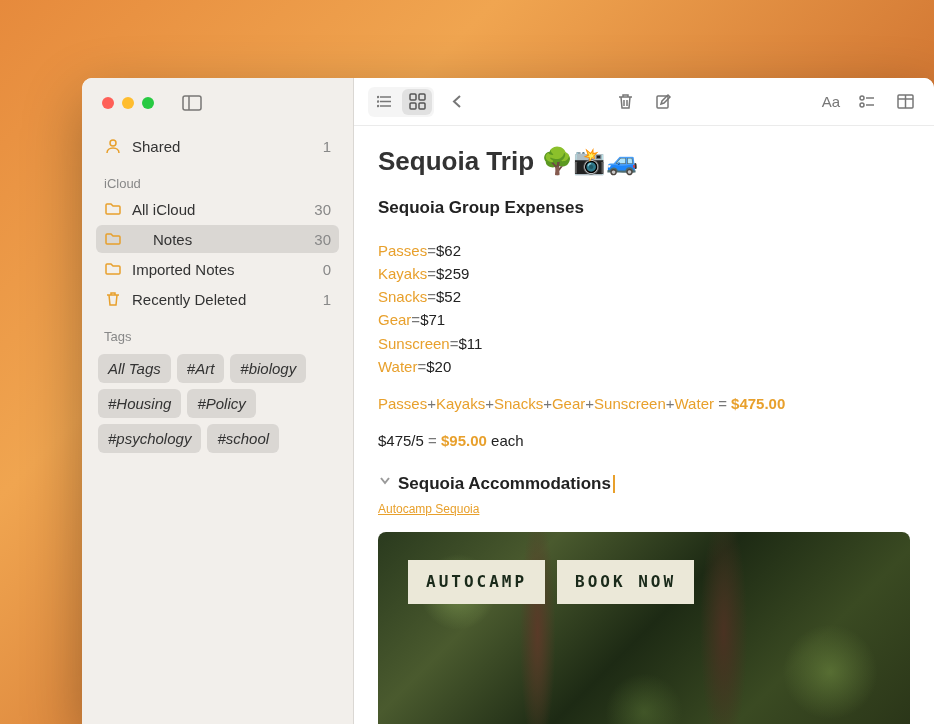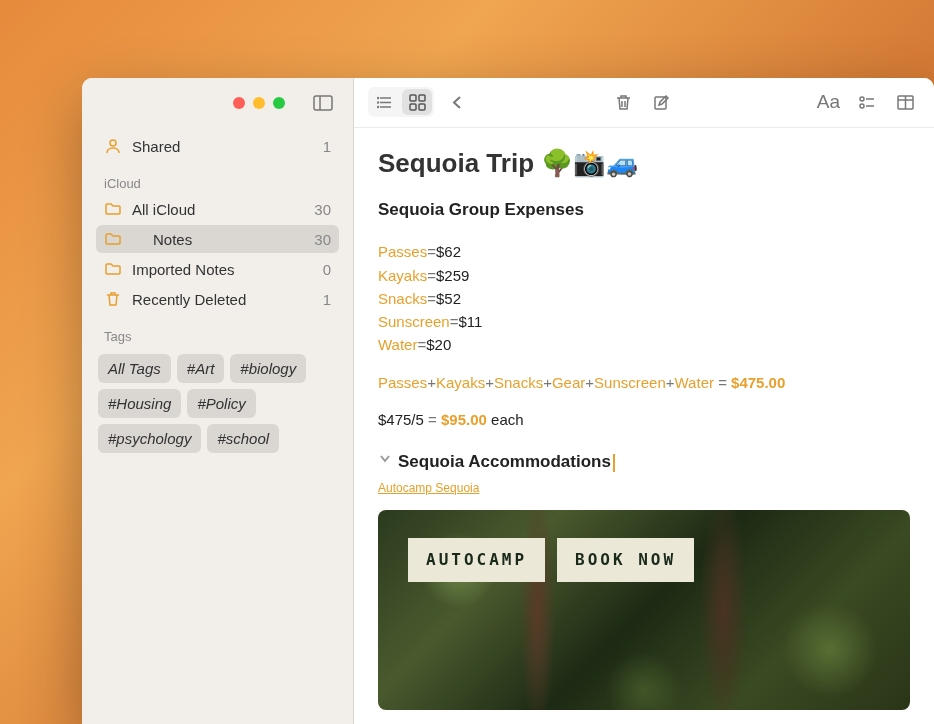--- a/index.html
+++ b/index.html
@@ -23,21 +23,20 @@
       display: flex;
       overflow: hidden;
     }
     .sidebar {
       width: 272px;
       background: rgba(240, 236, 232, 0.85);
       backdrop-filter: blur(20px);
       border-right: 1px solid rgba(0,0,0,0.1);
       display: flex;
       flex-direction: column;
-      align-items: flex-end;
     }
     .titlebar {
       height: 50px;
       display: flex;
       align-items: center;
       padding: 0 20px;
       gap: 8px;
     }
     .traffic-lights { display: flex; gap: 8px; }
     .traffic-light {
@@ -288,21 +287,21 @@
             <path d="M2 4h13M6 4V2h5v2M4 4l1 11h7l1-11M7 7v6M10 7v6"></path>
           </svg>
       </div>
       <div class="toolbar-btn">
         <svg viewBox="0 0 17 17" fill="none" stroke="currentColor" stroke-width="1.5">
             <rect x="2" y="3" width="11" height="12" rx="1"></rect>
             <path d="M13 2l2 2-6 6-3 1 1-3 6-6z"></path>
           </svg>
       </div>
       <div class="toolbar-spacer"></div>
-      <div class="toolbar-btn" style="width:auto;font-size:19px;padding:0 4px;">Aa</div>
+      <div class="toolbar-btn" style="width:auto;font-size:15px;padding:0 4px;">Aa</div>
       <div class="toolbar-btn">
         <svg viewBox="0 0 17 17" fill="none" stroke="currentColor" stroke-width="1.5">
             <circle cx="3" cy="5" r="2"></circle>
             <line x1="7" y1="5" x2="15" y2="5"></line>
             <circle cx="3" cy="12" r="2"></circle>
             <line x1="7" y1="12" x2="15" y2="12"></line>
           </svg>
       </div>
       <div class="toolbar-btn">
         <svg viewBox="0 0 17 17" fill="none" stroke="currentColor" stroke-width="1.5">
@@ -315,20 +314,21 @@
 
     <div class="note-body">
       <div class="note-title">
         <span>Sequoia Trip </span><span>🌳📸🚙</span>
       </div>
       <div class="note-h2">Sequoia Group Expenses</div>
       <div style="height:10px"></div>
       <div class="calc-line"><span class="calc-var">Passes</span><span class="calc-op">=</span><span>$62</span></div>
       <div class="calc-line"><span class="calc-var">Kayaks</span><span class="calc-op">=</span><span>$259</span></div>
       <div class="calc-line"><span class="calc-var">Snacks</span><span class="calc-op">=</span><span>$52</span></div>
+      <div class="calc-line"><span class="calc-var">Gear</span><span class="calc-op">=</span><span>$71</span></div>
       <div class="calc-line"><span class="calc-var">Sunscreen</span><span class="calc-op">=</span><span>$11</span></div>
       <div class="calc-line"><span class="calc-var">Water</span><span class="calc-op">=</span><span>$20</span></div>
       <div style="height:14px"></div>
       <div class="calc-line">
         <span class="calc-var">Passes</span><span class="calc-op">+</span><span class="calc-var">Kayaks</span><span class="calc-op">+</span><span class="calc-var">Snacks</span><span class="calc-op">+</span><span class="calc-var">Gear</span><span class="calc-op">+</span><span class="calc-var">Sunscreen</span><span class="calc-op">+</span><span class="calc-var">Water</span> <span class="calc-op">=</span> <span class="calc-res">$475.00</span>
       </div>
       <div style="height:14px"></div>
       <div class="calc-line">
         <span>$475/5</span> <span class="calc-op">=</span> <span class="calc-res">$95.00</span><span> each</span>
       </div>

